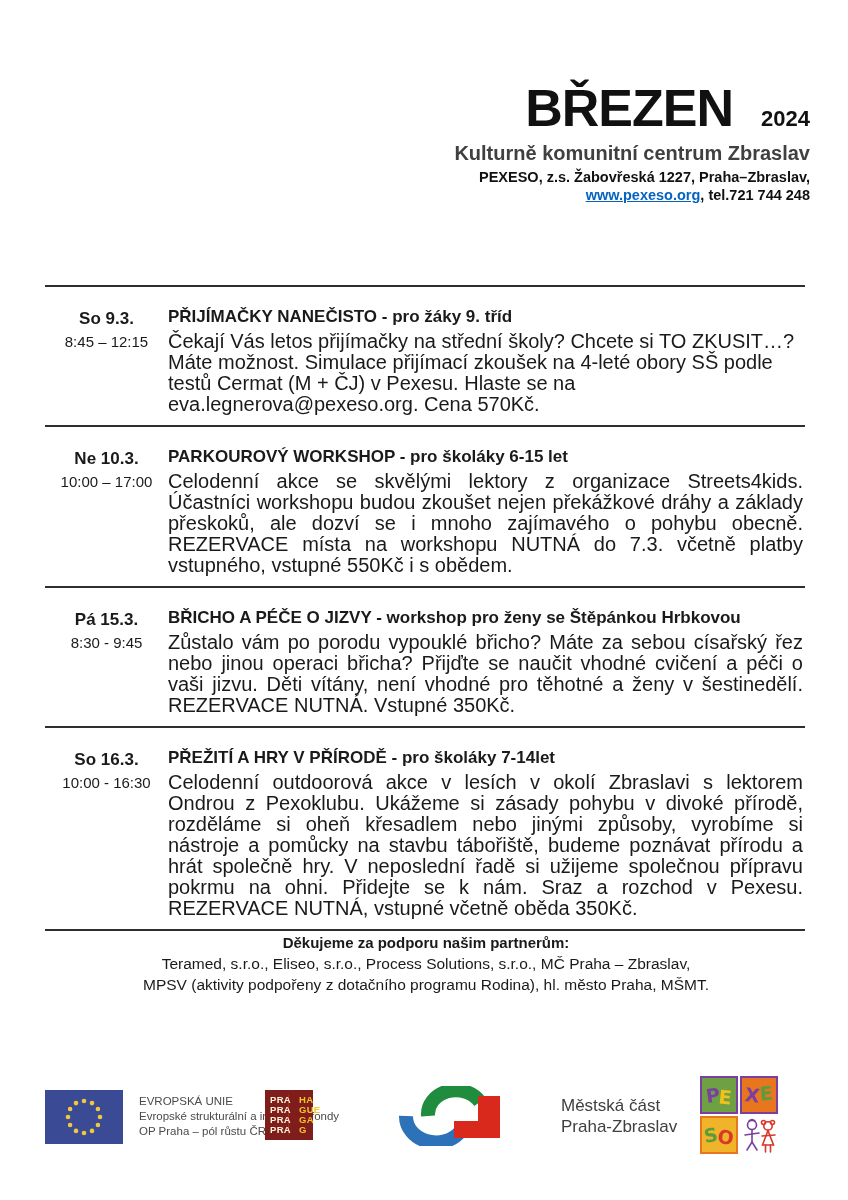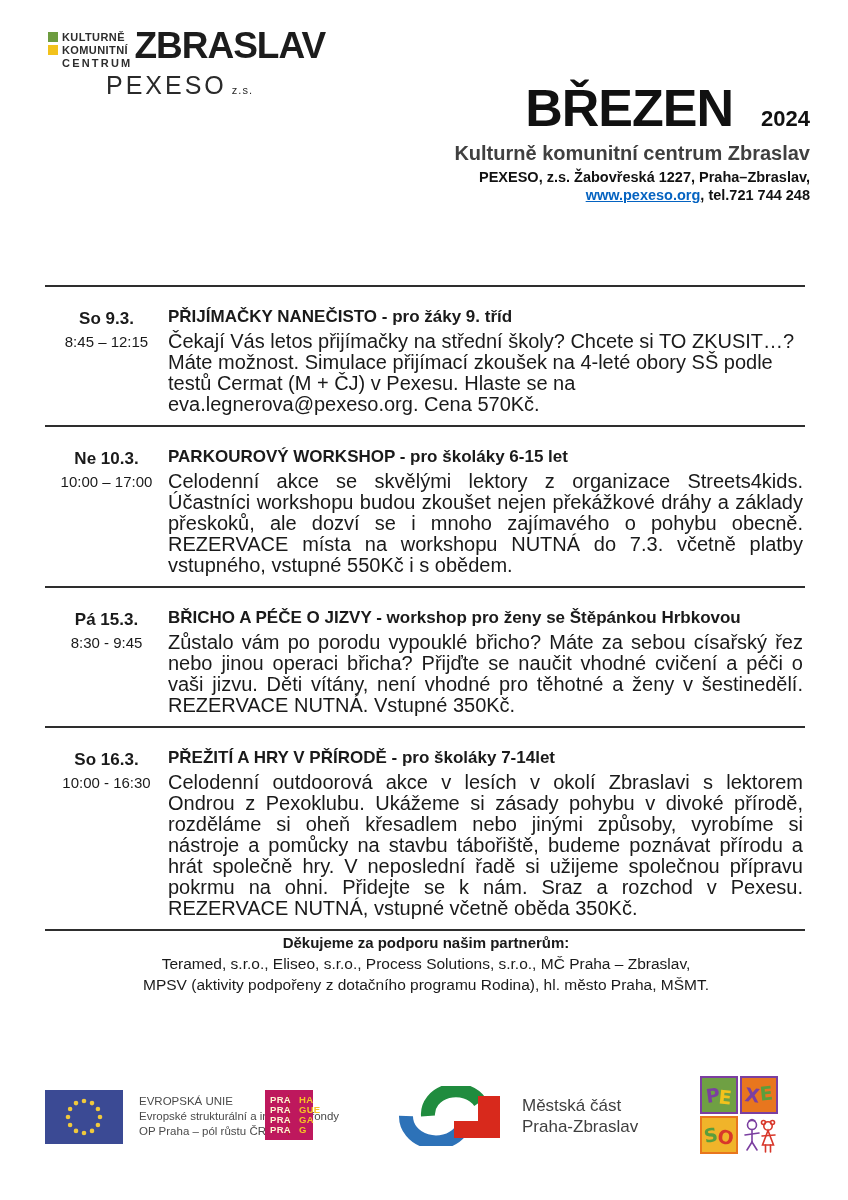--- a/index.html
+++ b/index.html
@@ -58,29 +58,29 @@
   .partners-line { font-size:15.5px; line-height:21px; }
 
   
   .footer { position:absolute; left:0; top:1086px; width:100%; height:110px; }
   .eu-block { position:absolute; left:45px; top:4px; display:flex; }
   .eu-flag { display:block; }
   .eu-text { margin-left:16px; margin-top:4px; font-size:11.5px;
     line-height:15px; color:#4a4a4a; }
 
   .prague-logo { position:absolute; left:265px; top:4px; width:48px;
-    background:#be185d; padding:5px 4px 5px 5px; }
+    background:#7f1d1d; padding:5px 4px 5px 5px; }
   .prague-row { display:flex; font-size:9.5px; font-weight:bold;
     line-height:10px; letter-spacing:.3px; }
   .prague-pra { width:19px; text-align:right; color:#fdf3d2;
     padding-right:2px; border-right:1px solid #b02713; }
   .prague-suffix { color:#f5c325; padding-left:10px; }
 
   .district-block { position:absolute; left:398px; top:0; display:flex;
-    align-items:center; }
+    align-items:center;gap:39px; }
   .district-text { margin-left:12px; font-size:17px; color:#3f3f3f;
     line-height:21px; }
 
   .pexeso-logo { position:absolute; left:700px; top:-10px; width:80px;
     display:grid; grid-template-columns:38px 38px; grid-gap:2px; }
   .tile { width:38px; height:38px; display:flex; align-items:center;
     justify-content:center; font-family:"DejaVu Sans", sans-serif;
     font-weight:bold; font-size:19px; }
   .tile-1 { background:#6fa043; border:2px solid #7b3fa0; }
   .tile-2 { background:#e8761e; border:2px solid #7b3fa0; }
@@ -92,41 +92,20 @@
   .tile-2 .l1 { color:#7b3fa0; transform:rotate(7deg); }
   .tile-2 .l2 { color:#5a9e3c; transform:rotate(-6deg) translateY(-2px); }
   .tile-3 .l1 { color:#5a9e3c; transform:rotate(-10deg); }
   .tile-3 .l2 { color:#d8372a; transform:rotate(8deg) translateY(2px); }
 </style>
 </head>
 <body>
 
 <div class="page">
 
-  <div class="logo-block">
-    <div class="logo-top">
-      <div class="logo-mini">
-        <div class="mini-row">
-          <span class="sq green"></span>
-          <span>KULTURNĚ</span>
-        </div>
-        <div class="mini-row">
-          <span class="sq yellow"></span>
-          <span>KOMUNITNÍ</span>
-        </div>
-        <div class="mini-row centrum">
-          <span>CENTRUM</span>
-        </div>
-      </div>
-      <div class="logo-zbraslav">ZBRASLAV</div>
-    </div>
-    <div class="logo-pexeso">
-      <span>PEXESO</span><span class="zs">z.s.</span>
-    </div>
-  </div>
 
   <div class="title-block">
     <div class="month-line">
       <span class="month">BŘEZEN</span><span class="year">2024</span>
     </div>
     <div class="center-name">Kulturně komunitní centrum Zbraslav</div>
     <div class="address">PEXESO, z.s. Žabovřeská 1227, Praha–Zbraslav,</div>
     <div class="contact-line">
       <a class="website">www.pexeso.org</a><span>, tel.721 744 248</span>
     </div>

